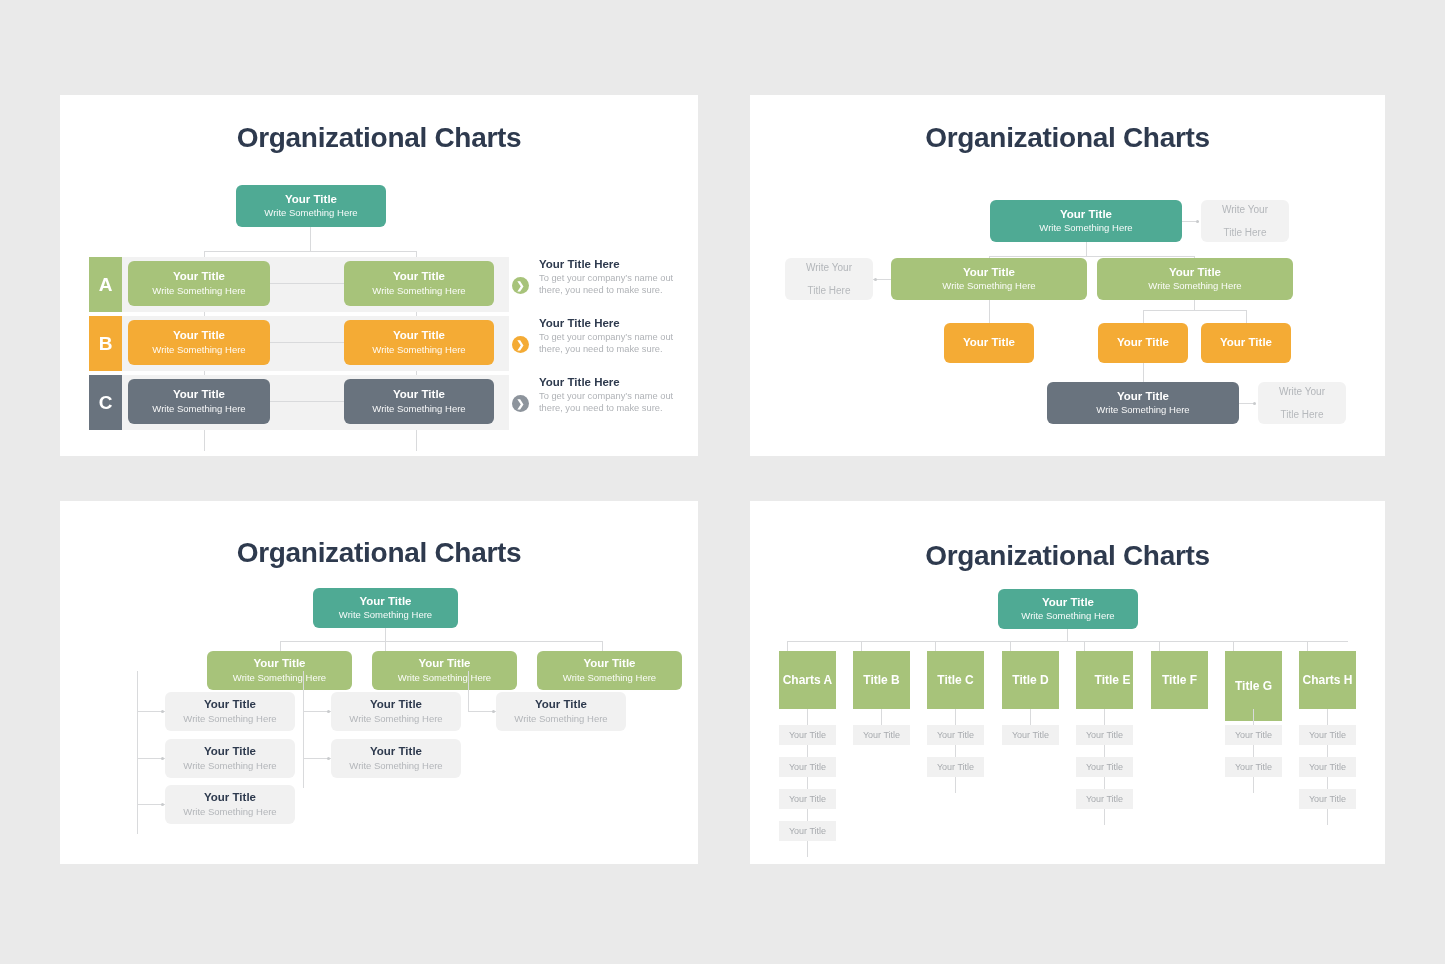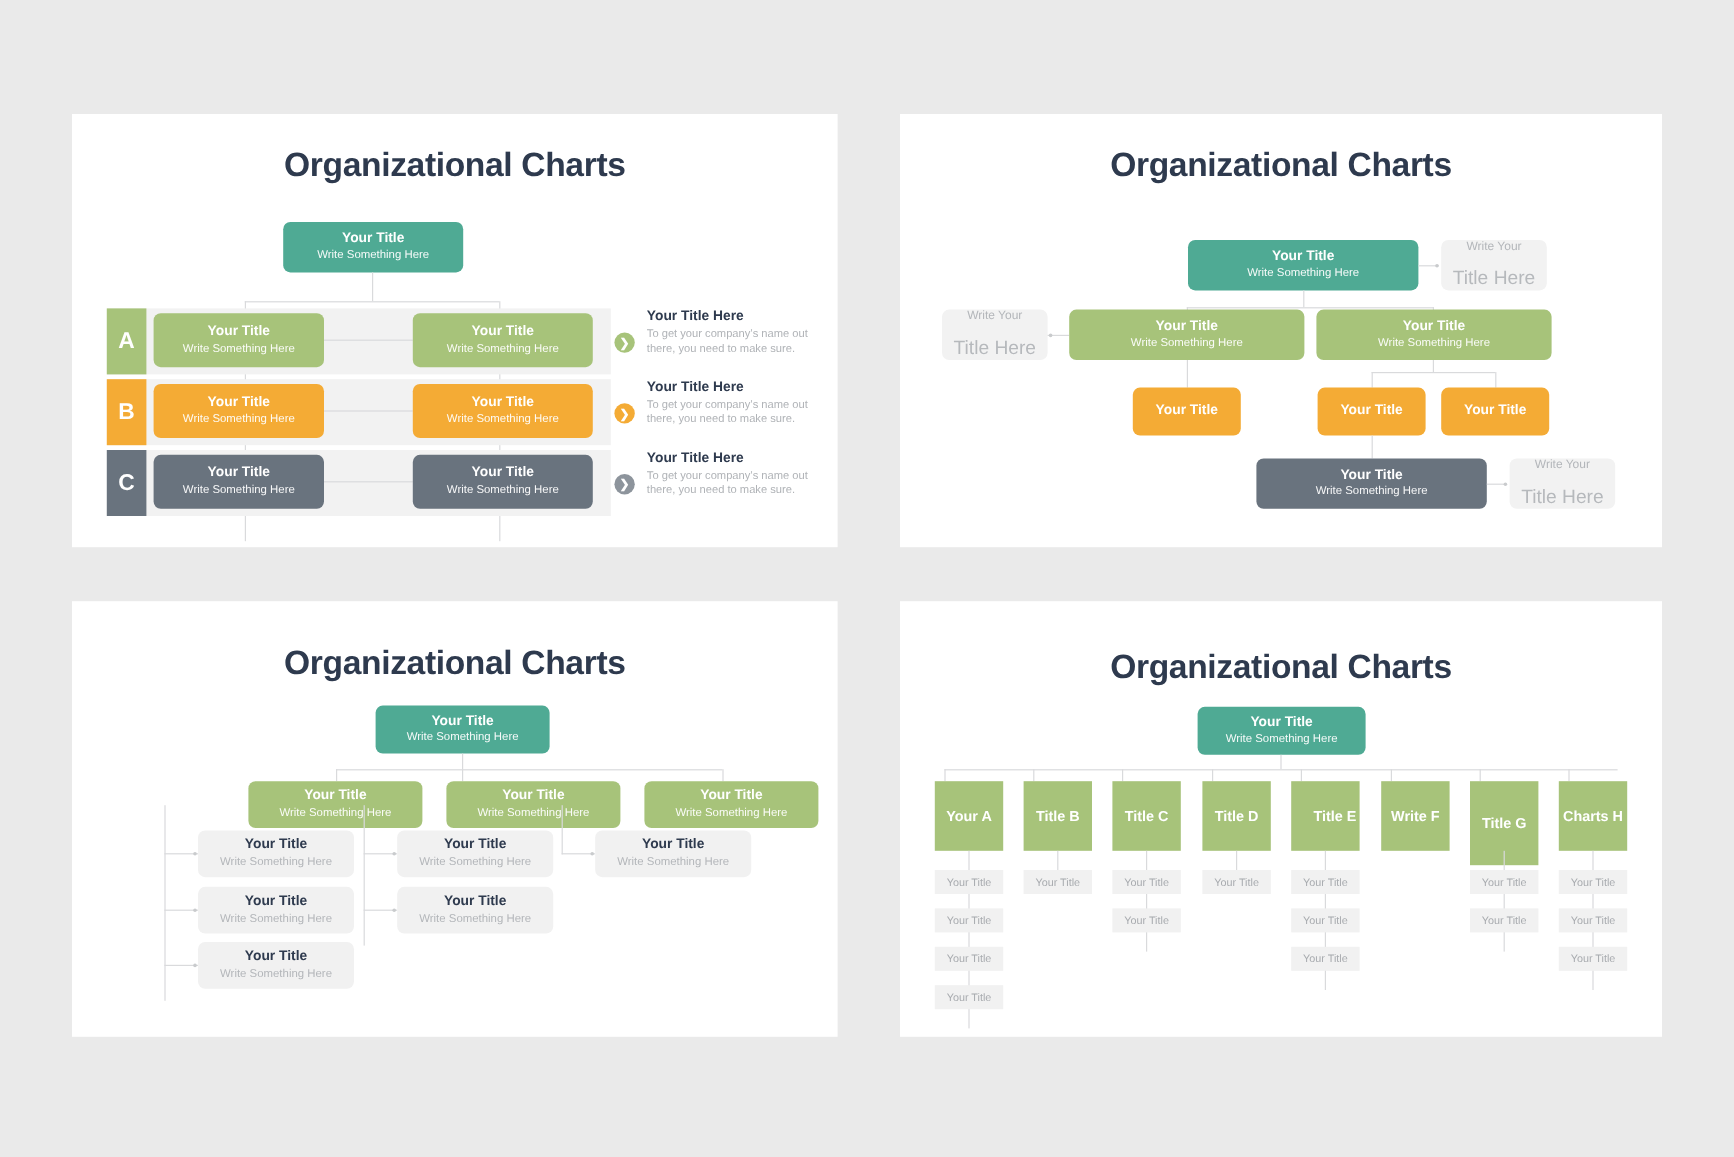--- a/index.html
+++ b/index.html
@@ -49,21 +49,21 @@
   .teal  { background: #4faa94; }
   .green { background: #a7c37a; }
   .amber { background: #f4ab35; }
   .slate { background: #69737e; }
 
   .ghost {
     background: #f2f2f2; color: #b3b6ba;
     border-radius: 6px;
   }
   .ghost .t { font-weight: normal; font-size: 10px; color:#b3b6ba; }
-  .ghost .s { font-size: 16px; color:#b3b6ba; margin-top:12px; }
+  .ghost .s { font-size: 10px; color:#b3b6ba; margin-top:12px; }
 
   .plain {
     background: #f1f1f1; border-radius: 6px; color:#2e3a4e;
   }
   .plain .t { font-weight: bold; font-size: 11.5px; color: #2e3a4e; }
   .plain .s { font-size: 9.5px; color: #b0b3b7; margin-top: 2px; }
 
   
   .tab {
     position: absolute;
@@ -344,26 +344,26 @@
 
     <div class="ln v" style="left:37px;  top:140px; height:10px;"></div>
     <div class="ln v" style="left:111px; top:140px; height:10px;"></div>
     <div class="ln v" style="left:185px; top:140px; height:10px;"></div>
     <div class="ln v" style="left:260px; top:140px; height:10px;"></div>
     <div class="ln v" style="left:334px; top:140px; height:10px;"></div>
     <div class="ln v" style="left:409px; top:140px; height:10px;"></div>
     <div class="ln v" style="left:483px; top:140px; height:10px;"></div>
     <div class="ln v" style="left:557px; top:140px; height:10px;"></div>
 
-    <div class="colhead" style="left:29px;  top:150px; width:57px; height:58px;">Your A</div>
+    <div class="colhead" style="left:29px;  top:150px; width:57px; height:58px;">Charts A</div>
     <div class="colhead" style="left:103px; top:150px; width:57px; height:58px;">Title B</div>
     <div class="colhead" style="left:177px; top:150px; width:57px; height:58px;">Title C</div>
     <div class="colhead" style="left:252px; top:150px; width:57px; height:58px;">Title D</div>
     <div class="colhead" style="left:326px; top:150px; width:57px; height:58px;padding-left:16px;">Title E</div>
-    <div class="colhead" style="left:401px; top:150px; width:57px; height:58px;">Write F</div>
+    <div class="colhead" style="left:401px; top:150px; width:57px; height:58px;">Title F</div>
     <div class="colhead" style="left:475px; top:150px; width:57px; height:70px;">Title G</div>
     <div class="colhead" style="left:549px; top:150px; width:57px; height:58px;">Charts H</div>
 
     <div class="ln v" style="left:57px; top:208px; height:148px;"></div>
     <div class="subcell" style="left:29px; top:224px; width:57px; height:20px;">Your Title</div>
     <div class="subcell" style="left:29px; top:256px; width:57px; height:20px;">Your Title</div>
     <div class="subcell" style="left:29px; top:288px; width:57px; height:20px;">Your Title</div>
     <div class="subcell" style="left:29px; top:320px; width:57px; height:20px;">Your Title</div>
 
     <div class="ln v" style="left:131px; top:208px; height:20px;"></div>

